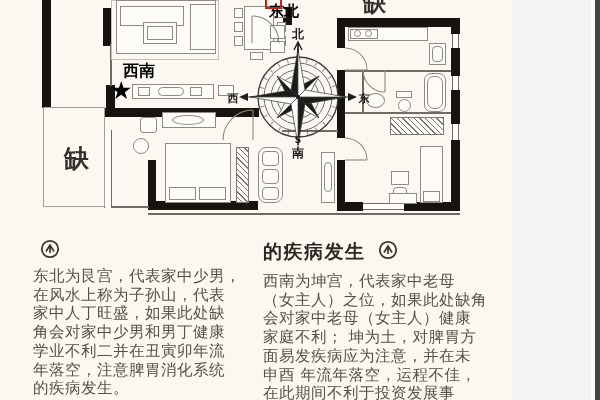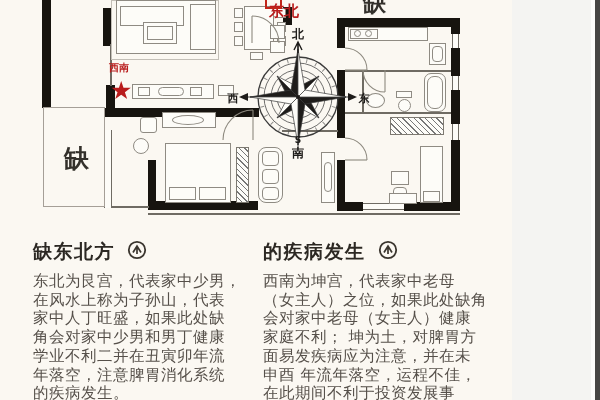--- a/index.html
+++ b/index.html
@@ -13,21 +13,21 @@
   
   #plan{left:0;top:0;width:512px;height:220px;overflow:hidden;}
   .wall{background:#17140f;position:absolute;}
   .twall{background:#6f6b63;position:absolute;}
   .furn{position:absolute;border:1px solid #8f8b83;background:#fdfcf8;box-sizing:border-box;}
   .thin{position:absolute;border:1px solid #aaa69e;background:transparent;box-sizing:border-box;}
   .hatch{position:absolute;border:1px solid #7d7971;box-sizing:border-box;
     background:repeating-linear-gradient(45deg,#fdfcf8 0 3px,#777 3px 4px);}
   .win{position:absolute;border-left:1.5px solid #6f6b63;border-right:1.5px solid #6f6b63;box-sizing:border-box;background:#fdfcf8;}
   .winh{position:absolute;border-top:1.5px solid #6f6b63;border-bottom:1.5px solid #6f6b63;box-sizing:border-box;background:#fdfcf8;}
-  .redtxt{position:absolute;color:#b91c1c;font-weight:bold;line-height:1;}
+  .redtxt{position:absolute;color:#000000;font-weight:bold;line-height:1;}
   .que{position:absolute;color:#33302b;font-weight:bold;line-height:1;}
   .burner{position:absolute;width:7px;height:7px;border:1px solid #8f8b83;border-radius:50%;box-sizing:border-box;}
   
   .col{position:absolute;color:#56504a;}
   .heading{font-size:19px;font-weight:bold;color:#2c2823;letter-spacing:1.5px;display:inline-block;vertical-align:middle;}
   .hicon{display:inline-block;vertical-align:-3px;margin-left:7px;}
   .body{margin-top:7px;font-size:15.5px;line-height:18.7px;white-space:pre-line;letter-spacing:.5px;}
 </style>
 </head>
 <body>
@@ -178,28 +178,27 @@
       <path d="M 69 24 L 73 16 L 77 24 M 73 16 V 27" fill="none" stroke="#1e1c1a" stroke-width="1.4"></path>
       <text x="73" y="12" font-size="12" font-weight="bold" fill="#1e1c1a" text-anchor="middle">北</text>
       <text x="73" y="117" font-size="9" font-weight="bold" fill="#1e1c1a" text-anchor="middle">S</text>
       <text x="73" y="131" font-size="12" font-weight="bold" fill="#1e1c1a" text-anchor="middle">南</text>
       <text x="8" y="76" font-size="11" font-weight="bold" fill="#1e1c1a" text-anchor="middle">西</text>
       <text x="139" y="76" font-size="11" font-weight="bold" fill="#1e1c1a" text-anchor="middle">东</text>
     </svg>
 
     <div class="que" style="left:64px;top:146px;font-size:25px">缺</div>
     <div class="que" style="left:363px;top:-8px;font-size:23px">缺</div>
-    <div class="redtxt" style="left:109px;top:63px;font-size:10px">西南</div>
+    <div class="redtxt" style="left:123px;top:63px;font-size:16px">西南</div>
     <div class="redtxt" style="left:110px;top:78px;font-size:25px">★</div>
     <div class="redtxt" style="left:269px;top:4px;font-size:15px">东北</div>
     <div class="abs" style="left:265px;top:-5px;width:13px;height:10px;border:2px solid #c0251a"></div>
   </div>
 
   <div class="col" style="left:33px;top:239px;width:212px">
-    <span class="heading">缺东北方</span>
     <svg class="hicon" width="20" height="20" viewBox="0 0 20 20">
       <circle cx="10" cy="10" r="8.2" fill="none" stroke="#3a352e" stroke-width="1.8"></circle>
       <path d="M 6 12.5 L 10 6 L 14 12.5 M 10 6 V 14" fill="none" stroke="#3a352e" stroke-width="1.7"></path>
     </svg>
     <div class="body">东北为艮宫，代表家中少男，
 在风水上称为子孙山，代表
 家中人丁旺盛，如果此处缺
 角会对家中少男和男丁健康
 学业不利二并在丑寅卯年流
 年落空，注意脾胃消化系统

